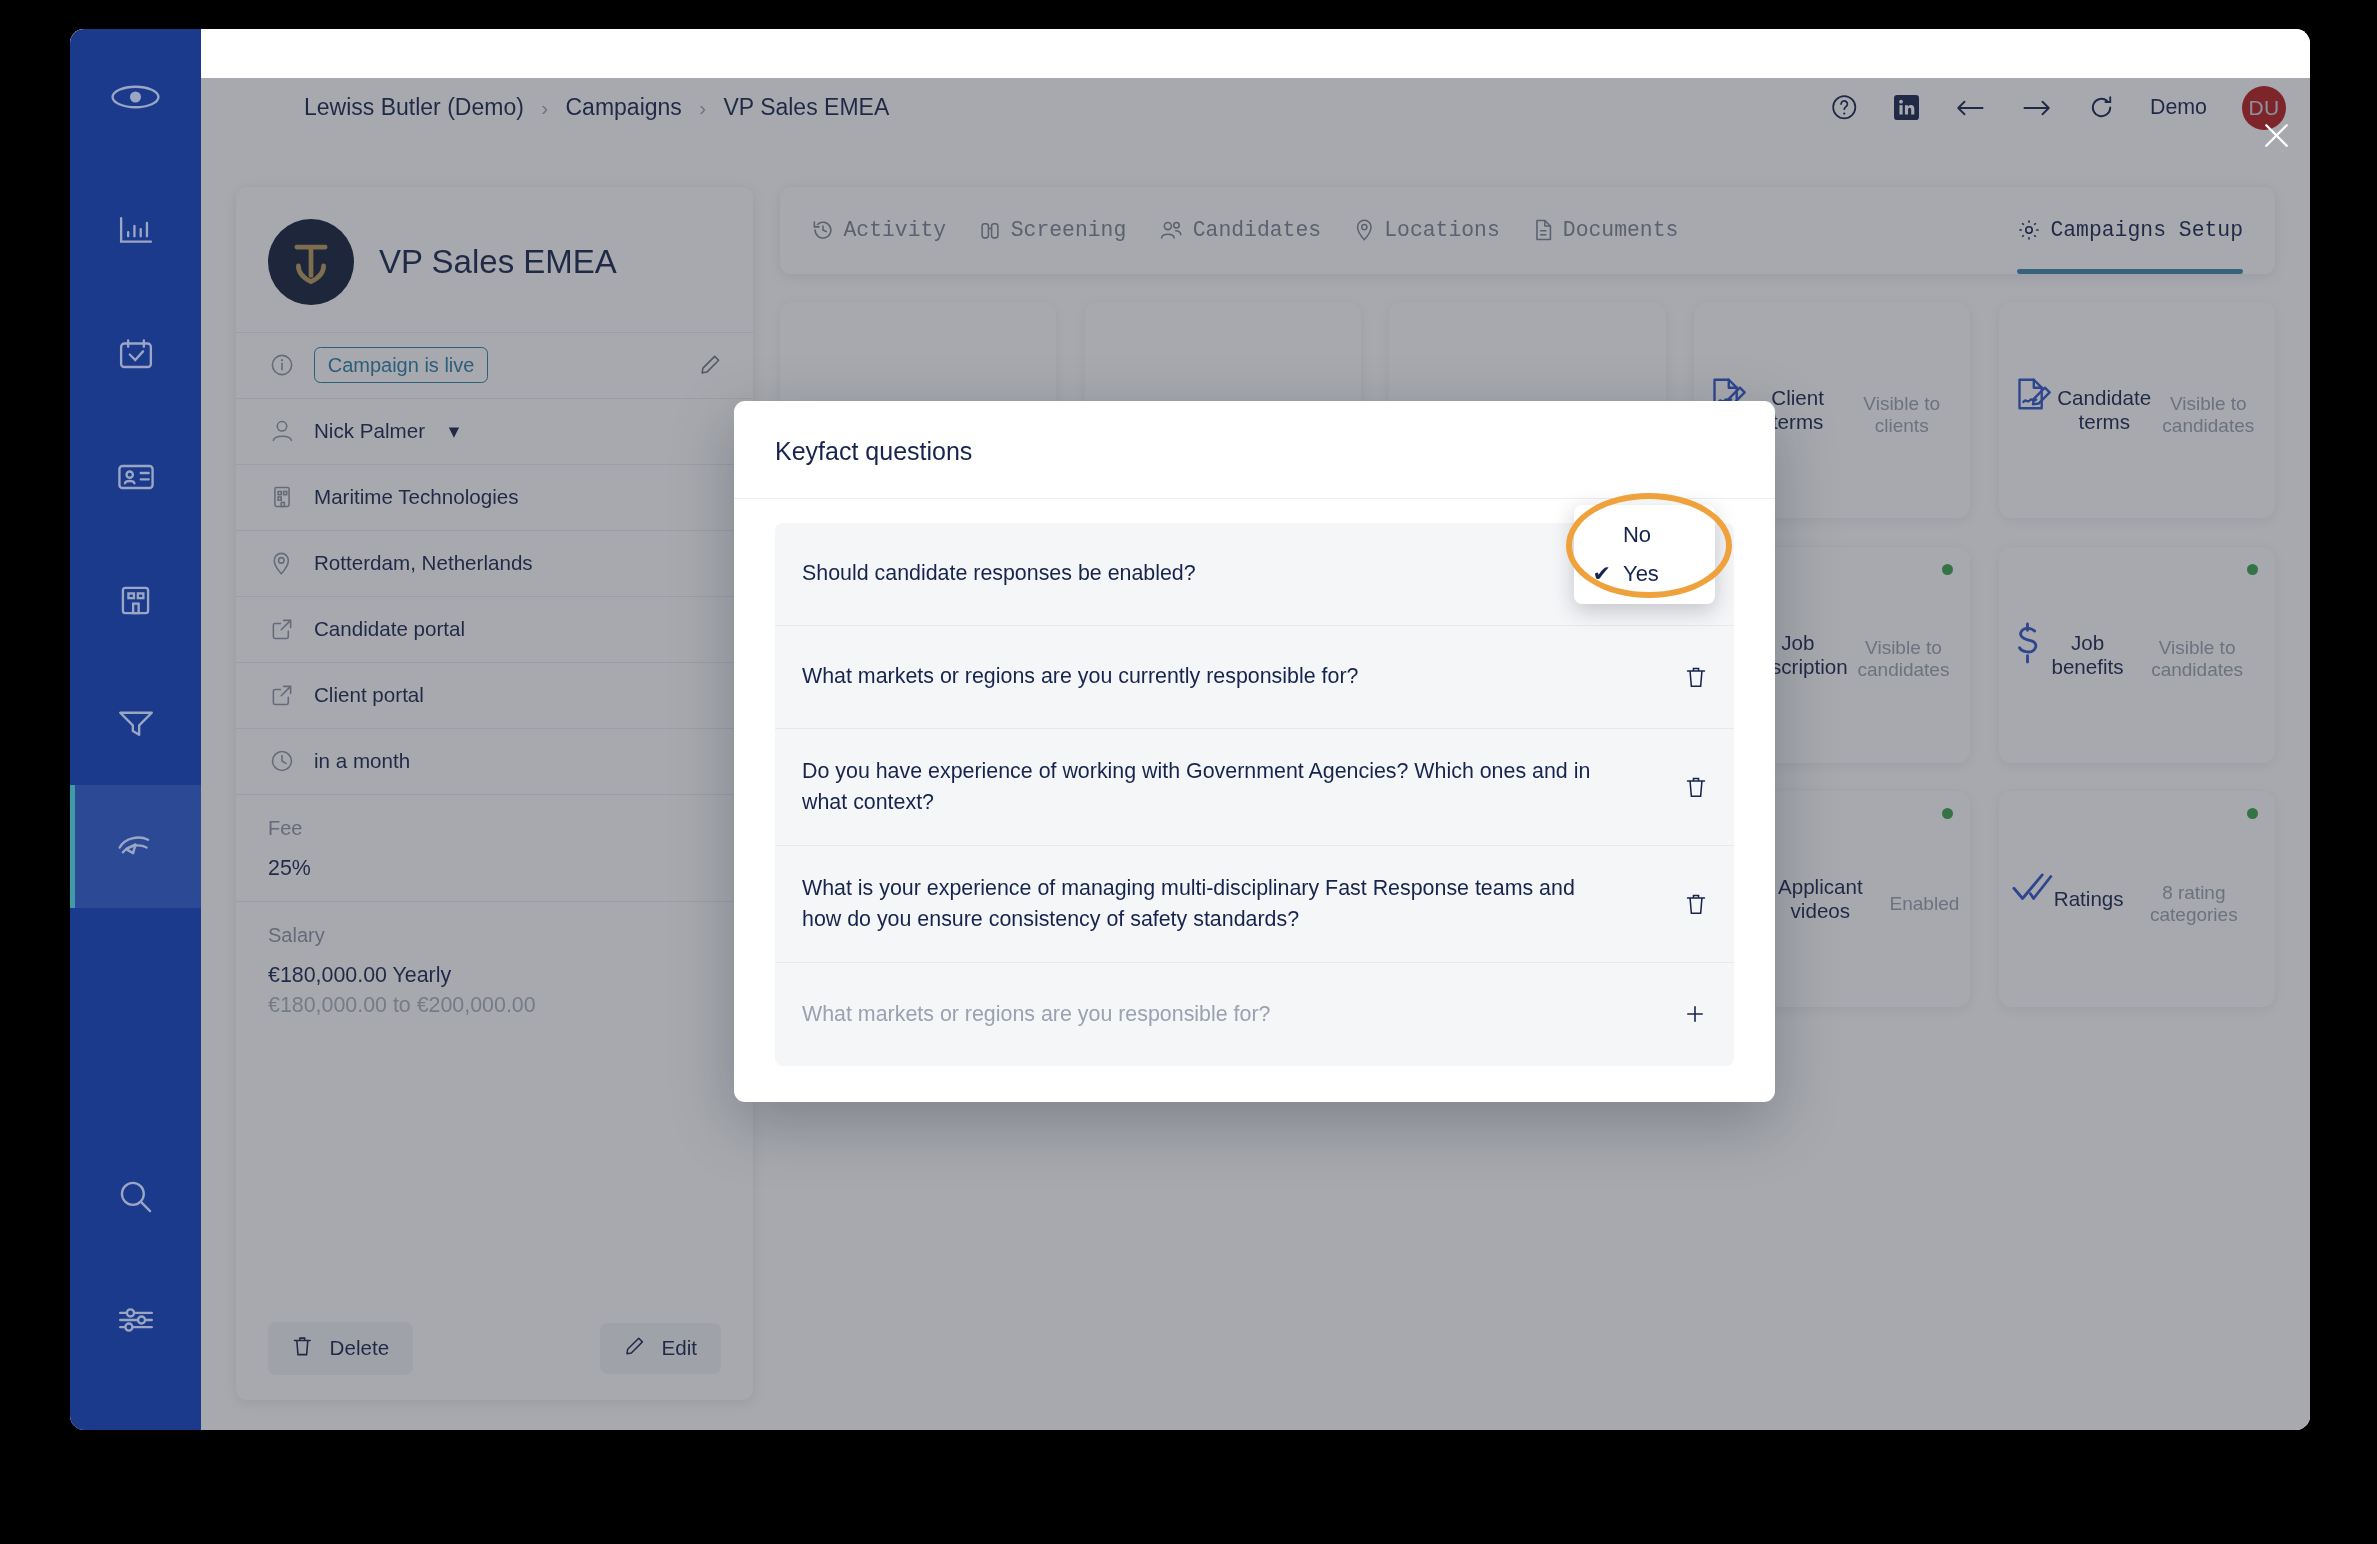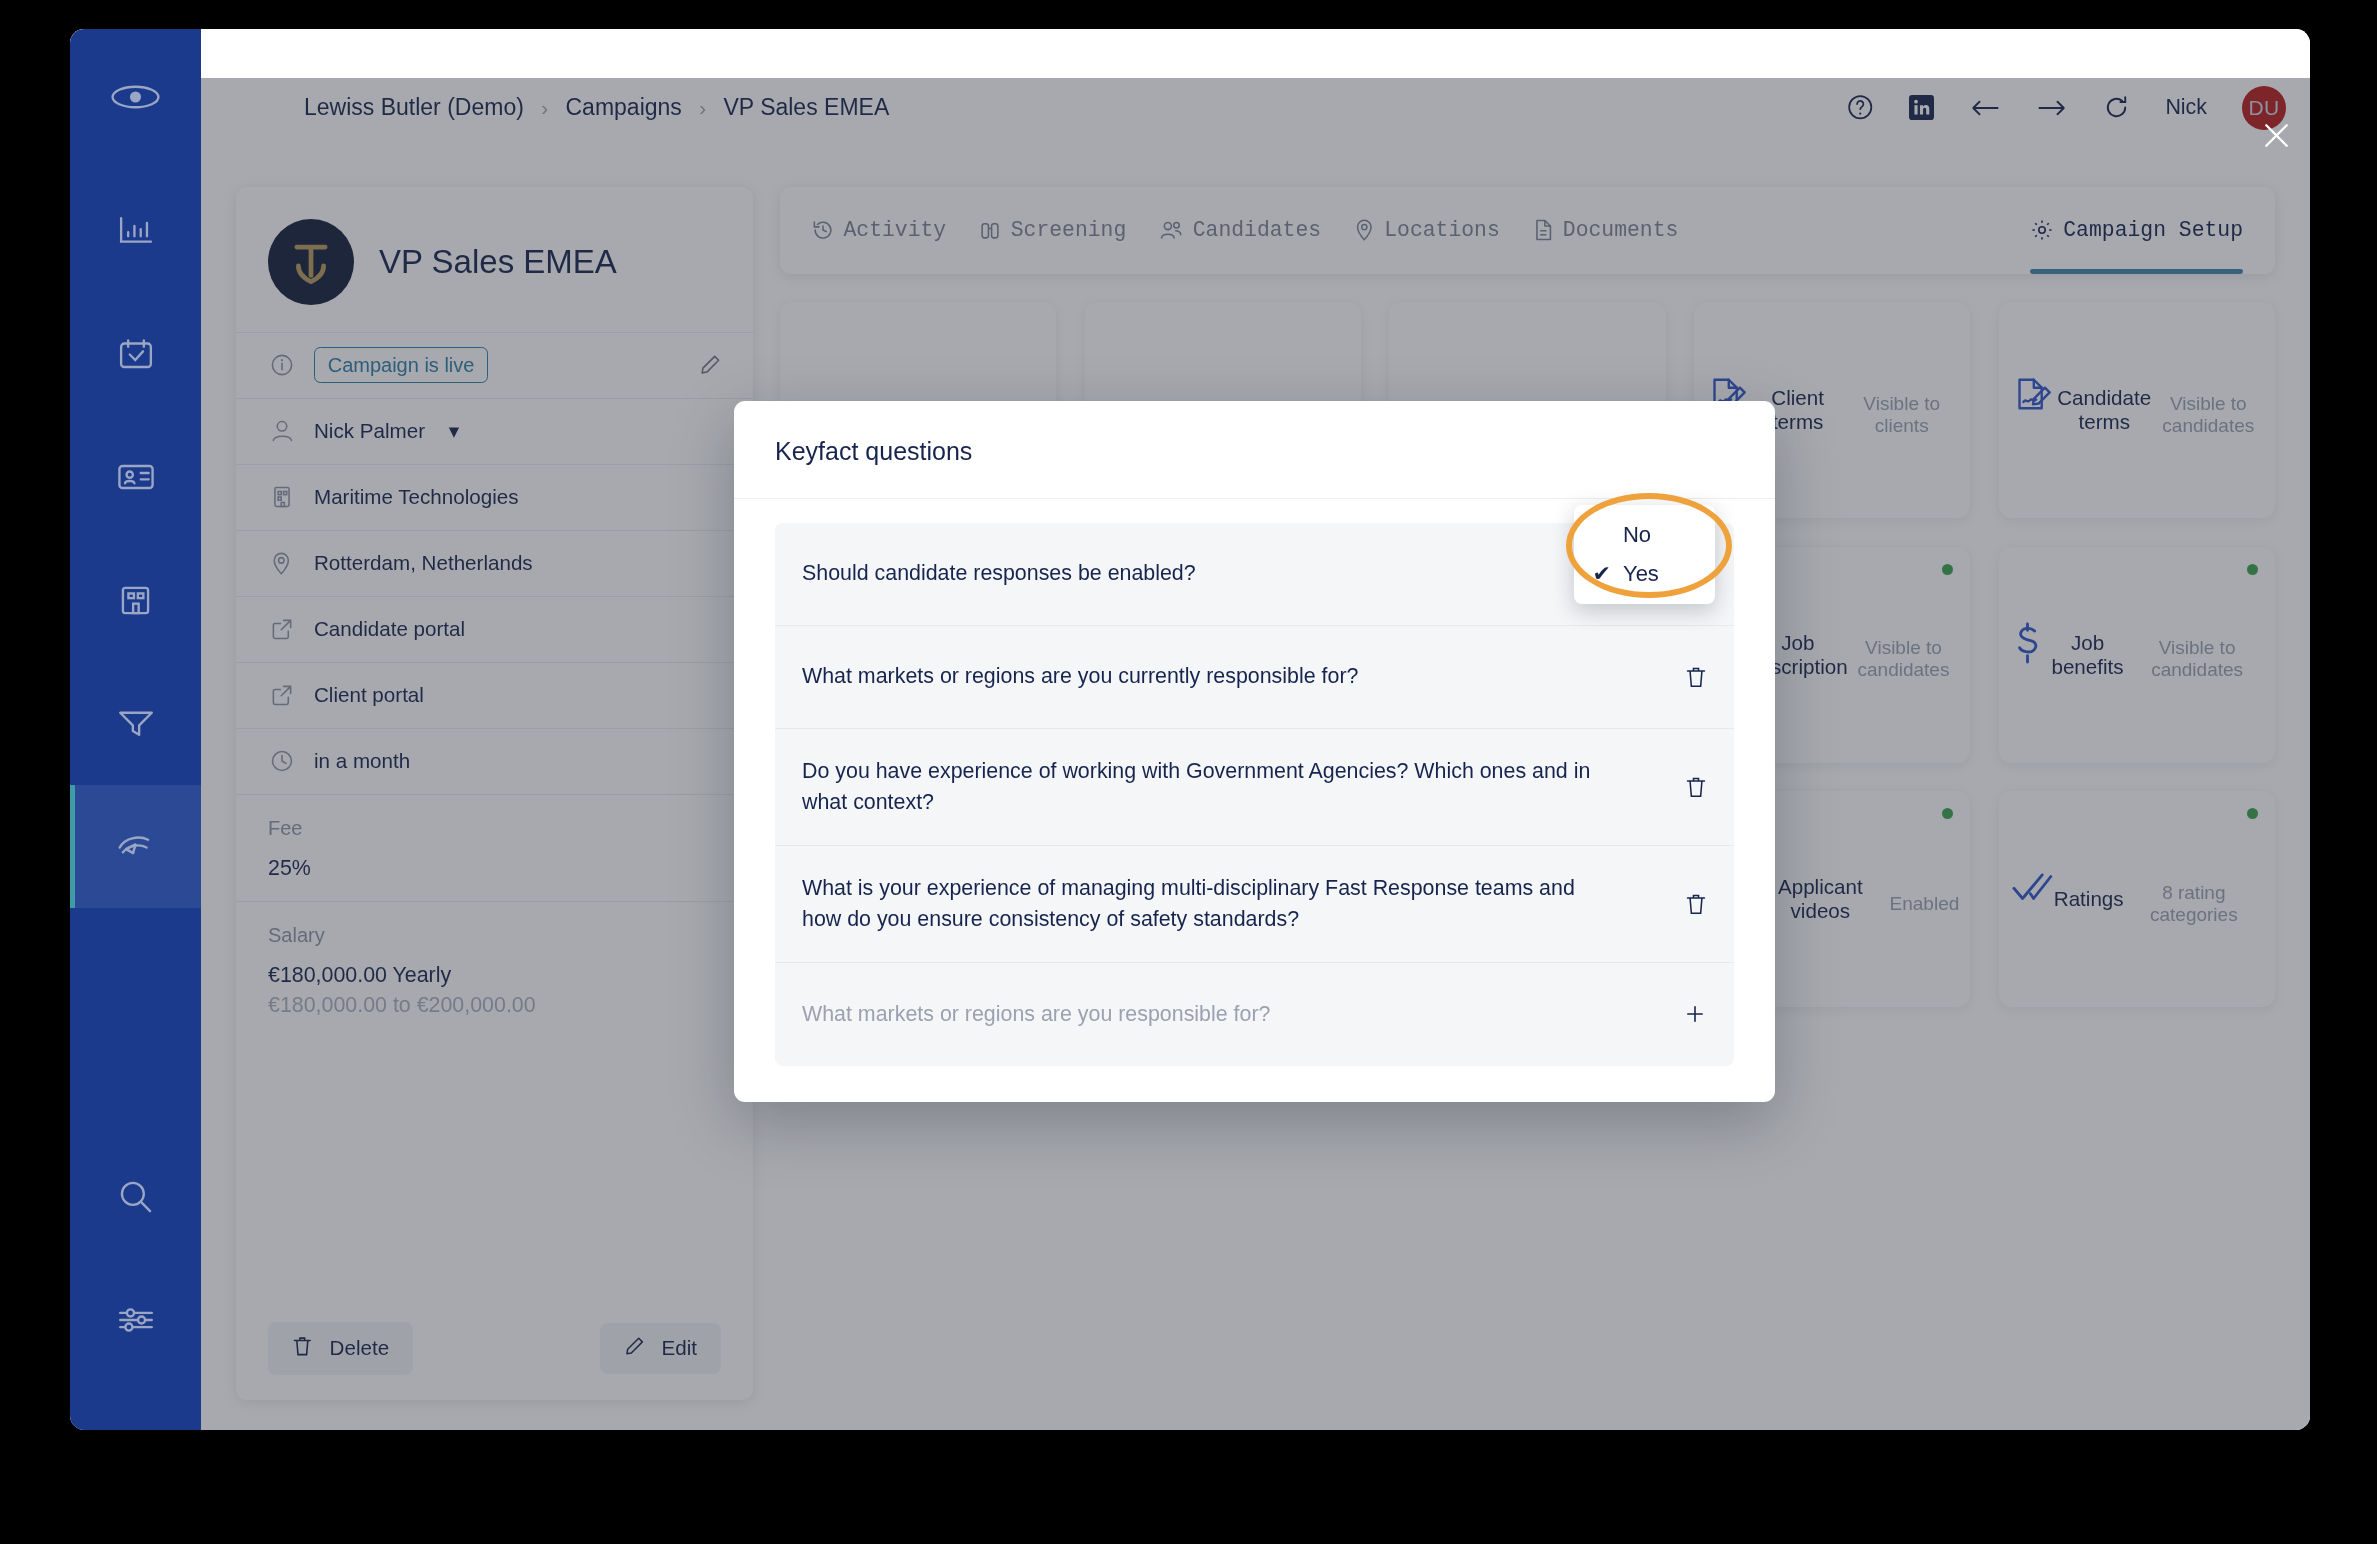--- a/index.html
+++ b/index.html
@@ -314,21 +314,21 @@
             <svg width="32" height="22" viewBox="0 0 40 28" fill="none" stroke="#17254e" stroke-width="2.4" stroke-linecap="round" stroke-linejoin="round">
               <path d="M4 14h31M27 6l8 8-8 8"></path>
             </svg>
           </span>
           <span class="hicon">
             <svg width="27" height="27" viewBox="0 0 34 34" fill="none" stroke="#17254e" stroke-width="2.4" stroke-linecap="round">
               <path d="M28 17a11 11 0 11-4-8.5"></path>
                 <path d="M28 4v6h-6"></path>
             </svg>
           </span>
-          <span class="demo-label">Nick</span>
+          <span class="demo-label">Demo</span>
           <span class="avatar-dk">DU</span>
         </div>
       </div>
 
       <div class="panel">
         <div class="panel-head">
           <div class="camp-logo">
             <svg width="48" height="52" viewBox="0 0 60 66" fill="none" stroke="#b99a5e" stroke-width="6" stroke-linecap="round" stroke-linejoin="round">
               <path d="M12 14h36M30 14v36M14 38c0 10 8 16 16 20 8-4 16-10 16-20"></path>
             </svg>
@@ -488,21 +488,21 @@
                 <path d="M15 3v7h7"></path>
                 <path d="M9 16h8M9 21h8"></path>
             </svg>
             <span>Documents</span>
           </div>
           <div class="tab active right">
             <svg width="24" height="24" viewBox="0 0 30 30" fill="none" stroke="currentColor" stroke-width="2">
               <circle cx="15" cy="15" r="4"></circle>
               <path d="M15 3v3M15 24v3M3 15h3M24 15h3M6.5 6.5l2 2M21.5 21.5l2 2M23.5 6.5l-2 2M8.5 21.5l-2 2"></path>
             </svg>
-            <span>Campaign Setup</span>
+            <span>Campaigns Setup</span>
           </div>
         </div>
 
         <div class="cards">
 
           <div class="card">
             <div class="card-sub">3 questions defined</div>
           </div>
           <div class="card">
             <div class="card-sub">3 questions defined</div>

